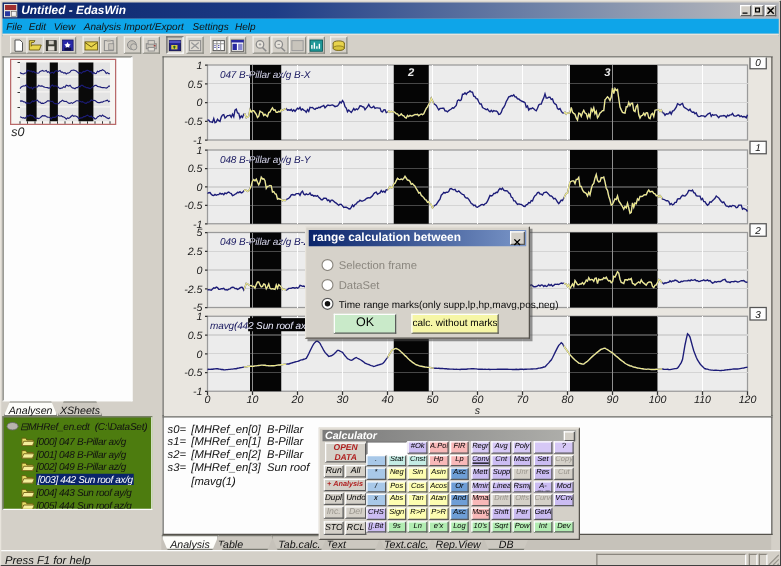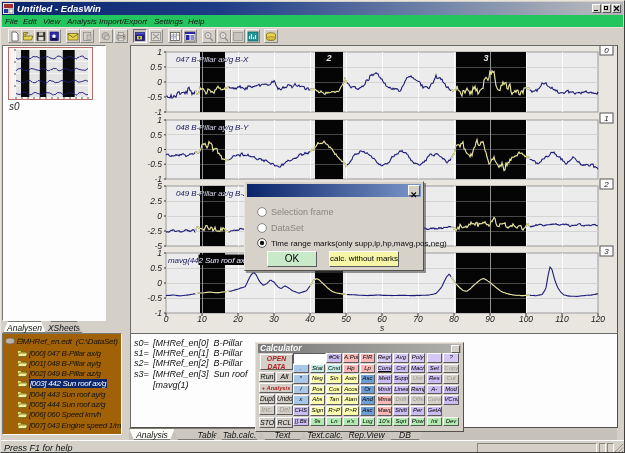--- a/index.html
+++ b/index.html
@@ -20,21 +20,21 @@
   <div class="abs" style="right:12.5px;top:2px;width:9px;height:9px;background:#d4d0c8;border:1px solid;border-color:#fff #5a5a5a #5a5a5a #fff;box-sizing:border-box">
       <div class="abs" style="left:1px;top:0.5px;width:4.5px;height:4.5px;border:1px solid #000;border-top-width:1.5px;box-sizing:border-box"></div>
     </div>
   <div class="abs" style="right:2.5px;top:2px;width:9px;height:9px;background:#d4d0c8;border:1px solid;border-color:#fff #5a5a5a #5a5a5a #fff;box-sizing:border-box">
       <svg width="7" height="7" style="position:absolute;left:0px;top:0px">
         <path d="M1 1L6 6M6 1L1 6" stroke="#000" stroke-width="1.2"></path>
       </svg>
     </div>
 </div>
 
-<div class="abs" style="left:2px;top:15px;width:621px;height:12px;background:#22c55e;font-size:8px;color:#111;padding-top:1.5px">
+<div class="abs" style="left:2px;top:15px;width:621px;height:12px;background:#0ea5e9;font-size:8px;color:#111;padding-top:1.5px">
   <span class="abs" style="left:3px">File</span>
     <span class="abs" style="left:21px">Edit</span>
   <span class="abs" style="left:41px">View</span>
     <span class="abs" style="left:65px">Analysis</span>
   <span class="abs" style="left:97px">Import/Export</span>
     <span class="abs" style="left:152px">Settings</span>
   <span class="abs" style="left:186px">Help</span>
 </div>
 
 <div class="abs" style="left:2px;top:27px;width:621px;height:17px;background:#d4d0c8;border-top:1px solid #e8e4dc">
@@ -187,21 +187,21 @@
 </svg>
     </div>
   <div class="abs" style="left:6px;top:55px;font-size:10px;color:#222">s0</div>
 </div>
 
 <div class="abs" style="left:2px;top:321px;width:120px;height:12px">
     <div style="position:absolute;left:1px;top:0;width:43px;height:12px;background:#fdfdfa;clip-path:polygon(5px 0, calc(100% - 5px) 0, 100% 100%, 0 100%);z-index:3;border:1px solid #7a7a72;box-sizing:border-box;font-size:8.5px;text-align:center;line-height:12px;color:#111">Analysen</div>
     <div style="position:absolute;left:44px;top:0;width:36px;height:12px;background:#ccc8c0;clip-path:polygon(5px 0, calc(100% - 5px) 0, 100% 100%, 0 100%);z-index:1;border:1px solid #7a7a72;box-sizing:border-box;font-size:8.5px;text-align:center;line-height:12px;color:#111">XSheets</div>
   </div>
 
-<div class="abs" style="left:2px;top:333px;width:120px;height:102px;background:#a16207;border:1px solid;border-color:#7a7a72 #fdfdfd #fdfdfd #7a7a72;box-sizing:border-box;overflow:hidden">
+<div class="abs" style="left:2px;top:333px;width:120px;height:75px;background:#4d7c0f;border:1px solid;border-color:#7a7a72 #fdfdfd #fdfdfd #7a7a72;box-sizing:border-box;overflow:hidden">
 <div style="position:absolute;left:2px;top:3px;font-size:8px;letter-spacing:-0.2px;color:#111;white-space:nowrap"><svg width="11" height="8" style="vertical-align:-1px">
         <ellipse cx="5" cy="4" rx="4.5" ry="3" fill="#b8b4ac" stroke="#666" stroke-width="0.7"></ellipse>
       </svg><span style="font-size:8px">⊟</span>MHRef_en.edt&nbsp;&nbsp;(C:\DataSet)</div>
 <div style="position:absolute;left:14px;top:14.5px;font-size:8px;letter-spacing:-0.3px;color:#111;white-space:nowrap"><svg width="10" height="8" style="vertical-align:-1px">
         <path d="M0.5 7.5v-6h3l1 1.5h5v4.5z" fill="#e8e06a" stroke="#6a5a10" stroke-width="0.7"></path>
         <path d="M0.5 7.5l1.5-3.5h8.5l-1.5 3.5z" fill="#f4ee9a" stroke="#6a5a10" stroke-width="0.7"></path>
       </svg>&nbsp;[000] 047 B-Pillar ax/g</div>
 <div style="position:absolute;left:14px;top:24.8px;font-size:8px;letter-spacing:-0.3px;color:#111;white-space:nowrap"><svg width="10" height="8" style="vertical-align:-1px">
         <path d="M0.5 7.5v-6h3l1 1.5h5v4.5z" fill="#e8e06a" stroke="#6a5a10" stroke-width="0.7"></path>
         <path d="M0.5 7.5l1.5-3.5h8.5l-1.5 3.5z" fill="#f4ee9a" stroke="#6a5a10" stroke-width="0.7"></path>
@@ -484,23 +484,23 @@
     <div class="abs" style="left:22px;top:14px">[MHRef_en[1]&nbsp;&nbsp;B-Pillar</div>
   <div class="abs" style="left:3px;top:24px">s2=</div>
     <div class="abs" style="left:22px;top:24px">[MHRef_en[2]&nbsp;&nbsp;B-Pillar</div>
   <div class="abs" style="left:3px;top:35px">s3=</div>
     <div class="abs" style="left:22px;top:35px">[MHRef_en[3]&nbsp;&nbsp;Sun roof</div>
   <div class="abs" style="left:22px;top:46px">[mavg(1)</div>
 </div>
 
 <div class="abs" style="left:129px;top:428px;width:488px;height:12px;background:#c6c2ba">
     <div style="position:absolute;left:0px;top:0;width:46px;height:12px;background:#fdfdfa;clip-path:polygon(0 0, 100% 0, calc(100% - 5px) 100%, 5px 100%);z-index:3;border:1px solid #7a7a72;box-sizing:border-box;font-size:8.5px;text-align:center;line-height:12px;color:#111">Analysis</div>
-<div style="position:absolute;left:44px;top:0;width:46px;height:12px;background:#ccc8c0;clip-path:polygon(0 0, 100% 0, calc(100% - 5px) 100%, 5px 100%);z-index:1;border:1px solid #7a7a72;box-sizing:border-box;font-size:8.5px;text-align:right;line-height:12px;color:#111">Table</div>
+<div style="position:absolute;left:44px;top:0;width:46px;height:12px;background:#ccc8c0;clip-path:polygon(0 0, 100% 0, calc(100% - 5px) 100%, 5px 100%);z-index:1;border:1px solid #7a7a72;box-sizing:border-box;font-size:8.5px;text-align:left;line-height:12px;color:#111">Table</div>
 <div style="position:absolute;left:88px;top:0;width:45px;height:12px;background:#ccc8c0;clip-path:polygon(0 0, 100% 0, calc(100% - 5px) 100%, 5px 100%);z-index:1;border:1px solid #7a7a72;box-sizing:border-box;font-size:8.5px;text-align:center;line-height:12px;color:#111">Tab.calc.</div>
-<div style="position:absolute;left:131px;top:0;width:45px;height:12px;background:#ccc8c0;clip-path:polygon(0 0, 100% 0, calc(100% - 5px) 100%, 5px 100%);z-index:1;border:1px solid #7a7a72;box-sizing:border-box;font-size:8.5px;text-align:center;line-height:12px;color:#111">Text</div>
+<div style="position:absolute;left:131px;top:0;width:45px;height:12px;background:#ccc8c0;clip-path:polygon(0 0, 100% 0, calc(100% - 5px) 100%, 5px 100%);z-index:1;border:1px solid #7a7a72;box-sizing:border-box;font-size:8.5px;line-height:12px;color:#111">Text</div>
 <div style="position:absolute;left:174px;top:0;width:44px;height:12px;background:#ccc8c0;clip-path:polygon(0 0, 100% 0, calc(100% - 5px) 100%, 5px 100%);z-index:1;border:1px solid #7a7a72;box-sizing:border-box;font-size:8.5px;text-align:center;line-height:12px;color:#111">Text.calc.</div>
 <div style="position:absolute;left:216px;top:0;width:43px;height:12px;background:#ccc8c0;clip-path:polygon(0 0, 100% 0, calc(100% - 5px) 100%, 5px 100%);z-index:1;border:1px solid #7a7a72;box-sizing:border-box;font-size:8.5px;text-align:center;line-height:12px;color:#111">Rep.View</div>
 <div style="position:absolute;left:257px;top:0;width:38px;height:12px;background:#ccc8c0;clip-path:polygon(0 0, 100% 0, calc(100% - 5px) 100%, 5px 100%);z-index:1;border:1px solid #7a7a72;box-sizing:border-box;font-size:8.5px;text-align:center;line-height:12px;color:#111">DB</div>
   </div>
 
 <div class="abs" style="left:255px;top:342px;width:207px;height:88px;background:#d4d0c8;border:1px solid;border-color:#e8e4dc #55524c #55524c #e8e4dc;z-index:20">
   <div class="abs" style="left:2px;top:1px;right:2px;height:9px;background:linear-gradient(to right,#7a7a7a,#b0b0ac)">
     <span style="position:absolute;left:2px;top:-1px;font-size:8.5px;font-weight:bold;color:#fff">Calculator</span>
     <div class="abs" style="right:1px;top:0.5px;width:9px;height:8px;background:#d4d0c8;border:1px solid;border-color:#fff #5a5a5a #5a5a5a #fff;box-sizing:border-box"><svg width="7" height="6">
           <path d="M1.5 0.5L5 4M5 0.5L1.5 4" stroke="#000" stroke-width="1"></path>
@@ -582,20 +582,21 @@
 <div style="position:absolute;left:120.5px;top:73.6px;width:15.5px;height:9.5px;background:#b2ecb2;border:1px solid;border-color:#fdfdfd #5a5a5a #5a5a5a #fdfdfd;box-sizing:border-box;font-size:6.0px;font-weight:normal;color:#000;text-align:center;line-height:7.5px;overflow:hidden">10's</div>
 <div style="position:absolute;left:137.2px;top:73.6px;width:15.5px;height:9.5px;background:#b2ecb2;border:1px solid;border-color:#fdfdfd #5a5a5a #5a5a5a #fdfdfd;box-sizing:border-box;font-size:6.0px;font-weight:normal;color:#000;text-align:center;line-height:7.5px;overflow:hidden">Sqrt</div>
 <div style="position:absolute;left:153.9px;top:73.6px;width:15.5px;height:9.5px;background:#b2ecb2;border:1px solid;border-color:#fdfdfd #5a5a5a #5a5a5a #fdfdfd;box-sizing:border-box;font-size:6.0px;font-weight:normal;color:#000;text-align:center;line-height:7.5px;overflow:hidden">Pow</div>
 <div style="position:absolute;left:170.6px;top:73.6px;width:15.5px;height:9.5px;background:#b2ecb2;border:1px solid;border-color:#fdfdfd #5a5a5a #5a5a5a #fdfdfd;box-sizing:border-box;font-size:6.0px;font-weight:normal;color:#000;text-align:center;line-height:7.5px;overflow:hidden">Int</div>
 <div style="position:absolute;left:187.3px;top:73.6px;width:15.5px;height:9.5px;background:#b2ecb2;border:1px solid;border-color:#fdfdfd #5a5a5a #5a5a5a #fdfdfd;box-sizing:border-box;font-size:6.0px;font-weight:normal;color:#000;text-align:center;line-height:7.5px;overflow:hidden">Dev</div>
 </div>
 
 <div style="position:absolute;left:244px;top:181px;width:178px;height:88px;background:#d6d2ca;
  border:1px solid;border-color:#e8e4dc #55524c #55524c #e8e4dc;box-shadow:2px 2px 0 rgba(70,70,70,0.55);z-index:30">
  <div style="position:absolute;left:2px;top:2px;right:2px;height:13px;background:linear-gradient(to right,#0a246a,#7a96c8);">
+   <span style="position:absolute;left:3px;top:1px;font-size:9.5px;font-weight:bold;color:#fff">range calculation between</span>
    <div style="position:absolute;right:1px;top:1px;width:12px;height:11px;background:#d4d0c8;border:1px solid;border-color:#fff #5a5a5a #5a5a5a #fff;box-sizing:border-box"><svg width="10" height="9">
           <path d="M2.5 1.5L7 6M7 1.5L2.5 6" stroke="#000" stroke-width="1.1"></path>
         </svg></div>
  </div>
  <svg width="10" height="10" style="position:absolute;left:12px;top:25px">
       <circle cx="5" cy="5" r="4.4" fill="#fff" stroke="#8a867e" stroke-width="1"></circle>
     </svg>
     <span style="position:absolute;left:26px;top:25px;font-size:9px;color:#8a867e;white-space:nowrap">Selection frame</span>
  <svg width="10" height="10" style="position:absolute;left:12px;top:41px">
       <circle cx="5" cy="5" r="4.4" fill="#fff" stroke="#8a867e" stroke-width="1"></circle>

